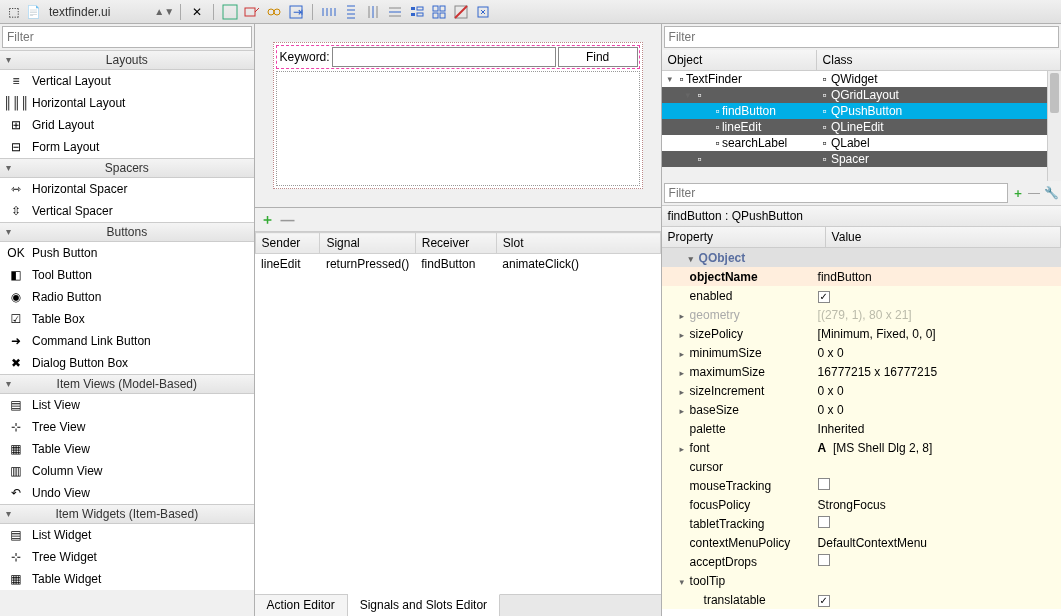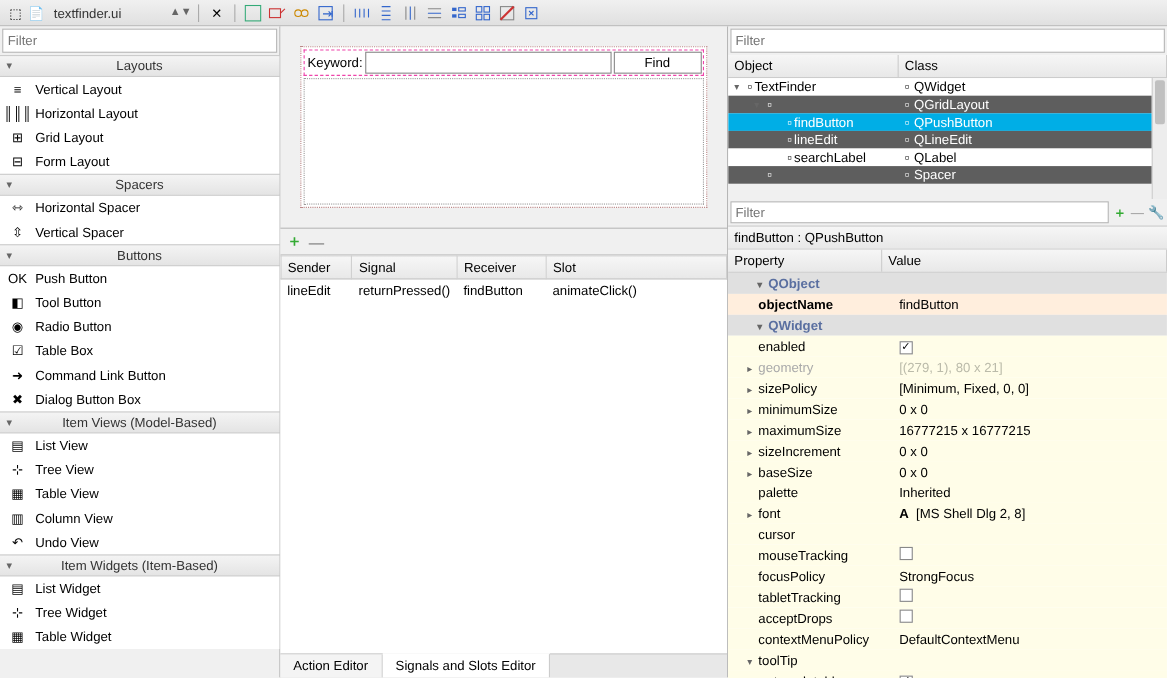--- a/index.html
+++ b/index.html
@@ -47,21 +47,21 @@
 .tr-gray { background: #5e5e5e; color:#fff; }
 .tr-cyan { background: #00aee6; color:#fff; }
 .tree-scroll { height: 110px; overflow: hidden; position:relative; }
 .tree-scroll .sb { position:absolute; right:0; top:0; bottom:0; width:14px; background:#ededed; border-left:1px solid #ccc;}
 .tree-scroll .sb .thumb { position:absolute; left:2px; right:2px; top:2px; height:40px; background:#c0c0c0; border-radius:2px;}
 .prop-toolbar { display:flex; align-items:center; padding:2px; gap:4px;}
 .prop-filter { flex:1; border:1px solid #b5b5b5; background:#fff; height:20px; padding:0 4px; color:#888;}
 .prop-title { background: linear-gradient(#f6f6f6,#e8e8e8); padding:3px 6px; border-top:1px solid #ccc; border-bottom:1px solid #ccc;}
 .prop-header { display:flex; background: linear-gradient(#f6f6f6,#e8e8e8); border-bottom:1px solid #ccc;}
 .prop-header > div { padding:3px 6px; border-right:1px solid #ccc;}
-.prop-header .pn { width:140px;}
+.prop-header .pn { width:164px;}
 .prop-table { flex:1; overflow:auto; background:#fff;}
 .prop-row { display:flex; height:19px; align-items:center;}
 .prop-row .pn { width:150px; padding-left: 18px;}
 .prop-row .pv { flex:1; padding-left: 6px;}
 .grp-gray { background:#e0e0e0; color:#5a6fa0; font-weight:bold;padding-left:21px;}
 .grp-gray .pn { padding-left: 6px;}
 .prop-yellow { background:#fffde8;}
 .prop-peach { background:#ffeedd;}
 .checkbox-box { width:12px; height:12px; border:1px solid #888; display:inline-flex; align-items:center; justify-content:center; background:#fff; font-size:10px; line-height:10px;}
 .expand { display:inline-block; width:10px; color:#666; font-size:9px;}
@@ -406,24 +406,20 @@
     </div>
     <div class="prop-table" id="prop-rows">
         <div class="prop-row grp-gray">
           <div class="pn"><span class="expand">▾</span>QObject</div>
           <div class="pv"></div>
         </div>
         <div class="prop-row prop-peach">
           <div class="pn" style="font-weight:bold;"><span class="expand"></span>objectName</div>
           <div class="pv" style="">findButton</div>
         </div>
-        <div class="prop-row grp-gray">
-          <div class="pn"><span class="expand">▾</span>QWidget</div>
-          <div class="pv"></div>
-        </div>
         <div class="prop-row prop-yellow">
           <div class="pn" style=""><span class="expand"></span>enabled</div>
           <div class="pv" style=""><span class="checkbox-box">✓</span></div>
         </div>
         <div class="prop-row prop-yellow">
           <div class="pn" style="color:#aaa;"><span class="expand">▸</span>geometry</div>
           <div class="pv" style="color:#bba;">[(279, 1), 80 x 21]</div>
         </div>
         <div class="prop-row prop-yellow">
           <div class="pn" style=""><span class="expand">▸</span>sizePolicy</div>
@@ -462,28 +458,28 @@
         </div>
         <div class="prop-row prop-yellow">
           <div class="pn" style=""><span class="expand"></span>focusPolicy</div>
           <div class="pv" style="">StrongFocus</div>
         </div>
         <div class="prop-row prop-yellow">
           <div class="pn" style=""><span class="expand"></span>tabletTracking</div>
           <div class="pv" style=""><span class="checkbox-box"></span></div>
         </div>
         <div class="prop-row prop-yellow">
+          <div class="pn" style=""><span class="expand"></span>contextMenuPolicy</div>
+          <div class="pv" style="">DefaultContextMenu</div>
+        </div>
+        <div class="prop-row prop-yellow">
           <div class="pn" style=""><span class="expand"></span>acceptDrops</div>
           <div class="pv" style=""><span class="checkbox-box"></span></div>
         </div>
         <div class="prop-row prop-yellow">
-          <div class="pn" style=""><span class="expand"></span>contextMenuPolicy</div>
-          <div class="pv" style="">DefaultContextMenu</div>
-        </div>
-        <div class="prop-row prop-yellow">
           <div class="pn" style=""><span class="expand">▾</span>toolTip</div>
           <div class="pv" style=""></div>
         </div>
         <div class="prop-row prop-yellow">
           <div class="pn" style="padding-left:32px;"><span class="expand"></span>translatable</div>
           <div class="pv" style=""><span class="checkbox-box">✓</span></div>
         </div>
       </div>
   </div>
 </div>

